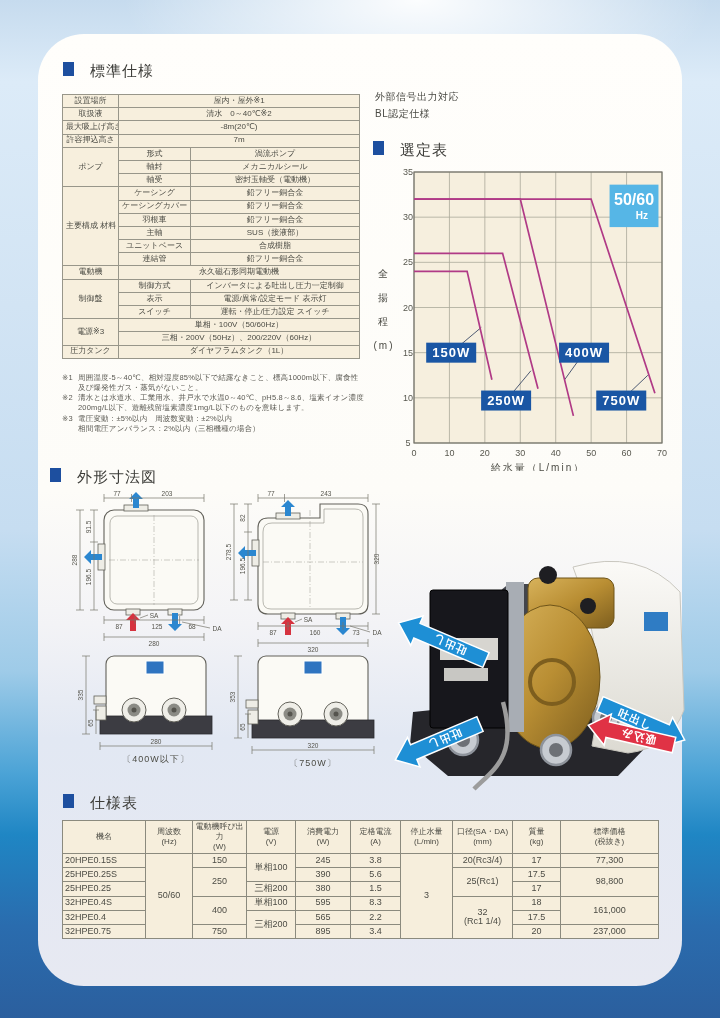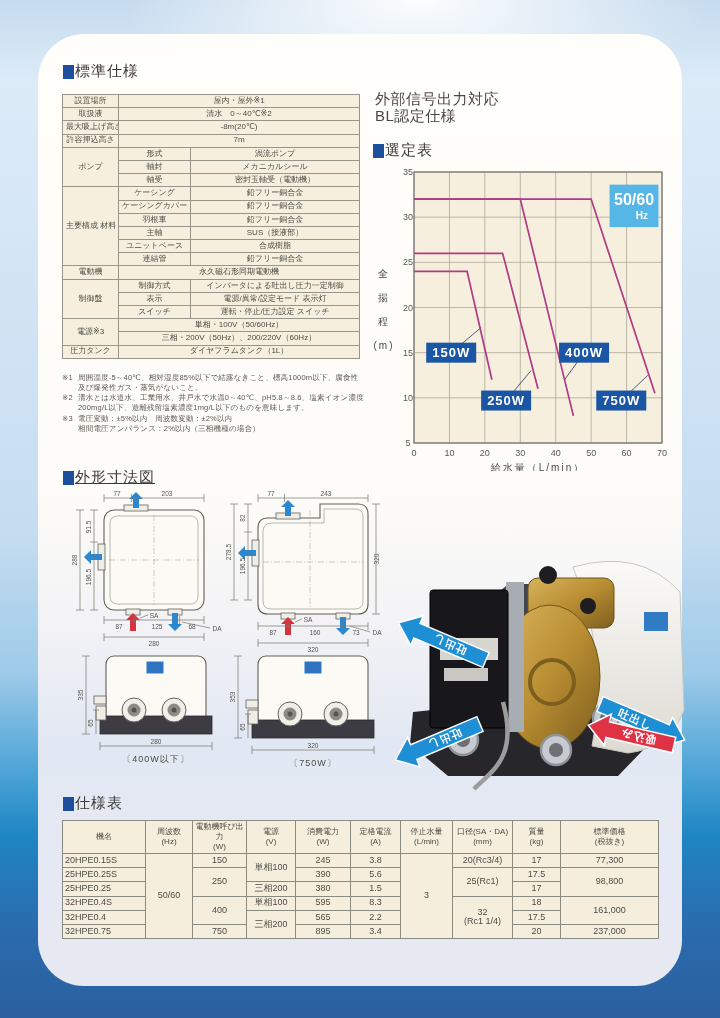--- a/index.html
+++ b/index.html
@@ -4,23 +4,23 @@
 <style>
   html,body{margin:0;padding:0;}
   body{width:720px;height:1018px;font-family:"Liberation Sans","DejaVu Sans",sans-serif;}
   .page{position:relative;width:720px;height:1018px;overflow:hidden;
     background:
       radial-gradient(ellipse 420px 160px at 58% 0%, rgba(255,255,255,.95) 0%, rgba(255,255,255,0) 70%),
       linear-gradient(180deg,#c6dbee 0%,#dcebf8 8%,#d2e4f4 30%,#c6ddf1 52%,#9ecbe8 66%,#4ba3d6 76%,#1f86c4 82%,#2a6cae 91%,#2b5f9e 100%);}
   .abs{position:absolute;}
   .card{position:absolute;left:38px;top:34px;width:644px;height:952px;border-radius:46px;
     background:linear-gradient(180deg,#fffefb 0%,#fdfcf8 48%,#f3f3f6 62%,#e2e8f3 74%,#e7e9f2 100%);}
-  .sec-h{display:flex;align-items:center;gap:1px;font-size:15px;color:#3c3c38;letter-spacing:1px;white-space:nowrap;}
+  .sec-h{display:flex;align-items:flex-start;gap:16px;font-size:15px;color:#3c3c38;letter-spacing:1px;white-space:nowrap;}
   .sq{width:11px;height:14px;display:inline-block;flex:0 0 auto;}
-  .plain{font-size:15px;color:#4a4a44;letter-spacing:.5px;}
+  .plain{font-size:10px;color:#4a4a44;letter-spacing:.5px;}
   table.spec{border-collapse:collapse;table-layout:fixed;font-size:8px;color:#4c4c45;}
   table.spec td,table.spec th{border:1px solid #98968a;background:#f7efdd;padding:0 3px;height:12.2px;line-height:1.05;
     overflow:hidden;white-space:nowrap;text-align:center;font-weight:normal;}
   table.spec{border:1px solid #7e7d72;}
   table.bspec{border-collapse:collapse;table-layout:fixed;font-size:9px;color:#4c4c45;border:1px solid #6e6d64;}
   table.bspec th{border:1px solid #8b8a7e;background:#f6eedc;font-weight:normal;font-size:8px;white-space:pre-line;
     line-height:1.25;height:26px;text-align:center;padding:1px 1px;}
   table.bspec td{border:1px solid #8b8a7e;background:#f6eedc;height:13.2px;text-align:center;padding:0 2px;
     white-space:pre-line;line-height:1.05;}
   table.bspec td.mname{text-align:left;}
@@ -230,21 +230,21 @@
         <text class="badge1" x="264.01142857142855" y="45.64666666666665">50/60</text>
         <text class="badge2" x="271.83405714285715" y="59.64666666666665">Hz</text>
       </g>
       <text class="axl" x="14" y="118">全</text>
       <text class="axl" x="14" y="142">揚</text>
       <text class="axl" x="14" y="166">程</text>
       <text class="axl" x="14" y="190" font-size="8.5" letter-spacing="0">(m)</text>
       <text class="axl" x="168" y="312">給水量（L/min）</text>
     </svg>
 
-  <div class="abs sec-h" style="left:63px;top:468px;text-decoration:underline;">
+  <div class="abs sec-h" style="left:50px;top:468px;">
     <span class="sq" style="background: rgb(29, 79, 159);"></span>
     <span>外形寸法図</span>
   </div>
 
   <svg class="abs" style="left:52px;top:484px;" width="330" height="300" viewBox="0 0 330 300">
 
     <g transform="translate(12,8)">
       <rect class="body" x="40" y="18" width="100" height="100" rx="10"></rect>
       <rect class="inner" x="46" y="24" width="88" height="88" rx="7"></rect>
       <line class="cl" x1="45" y1="68" x2="135" y2="68"></line>

